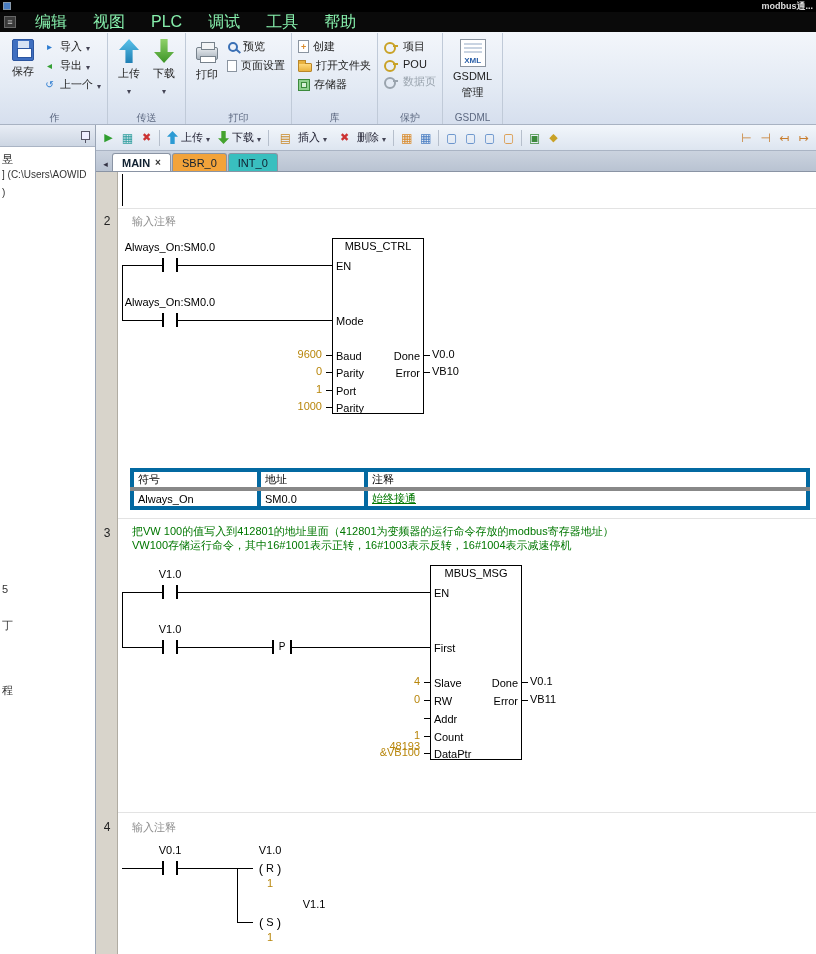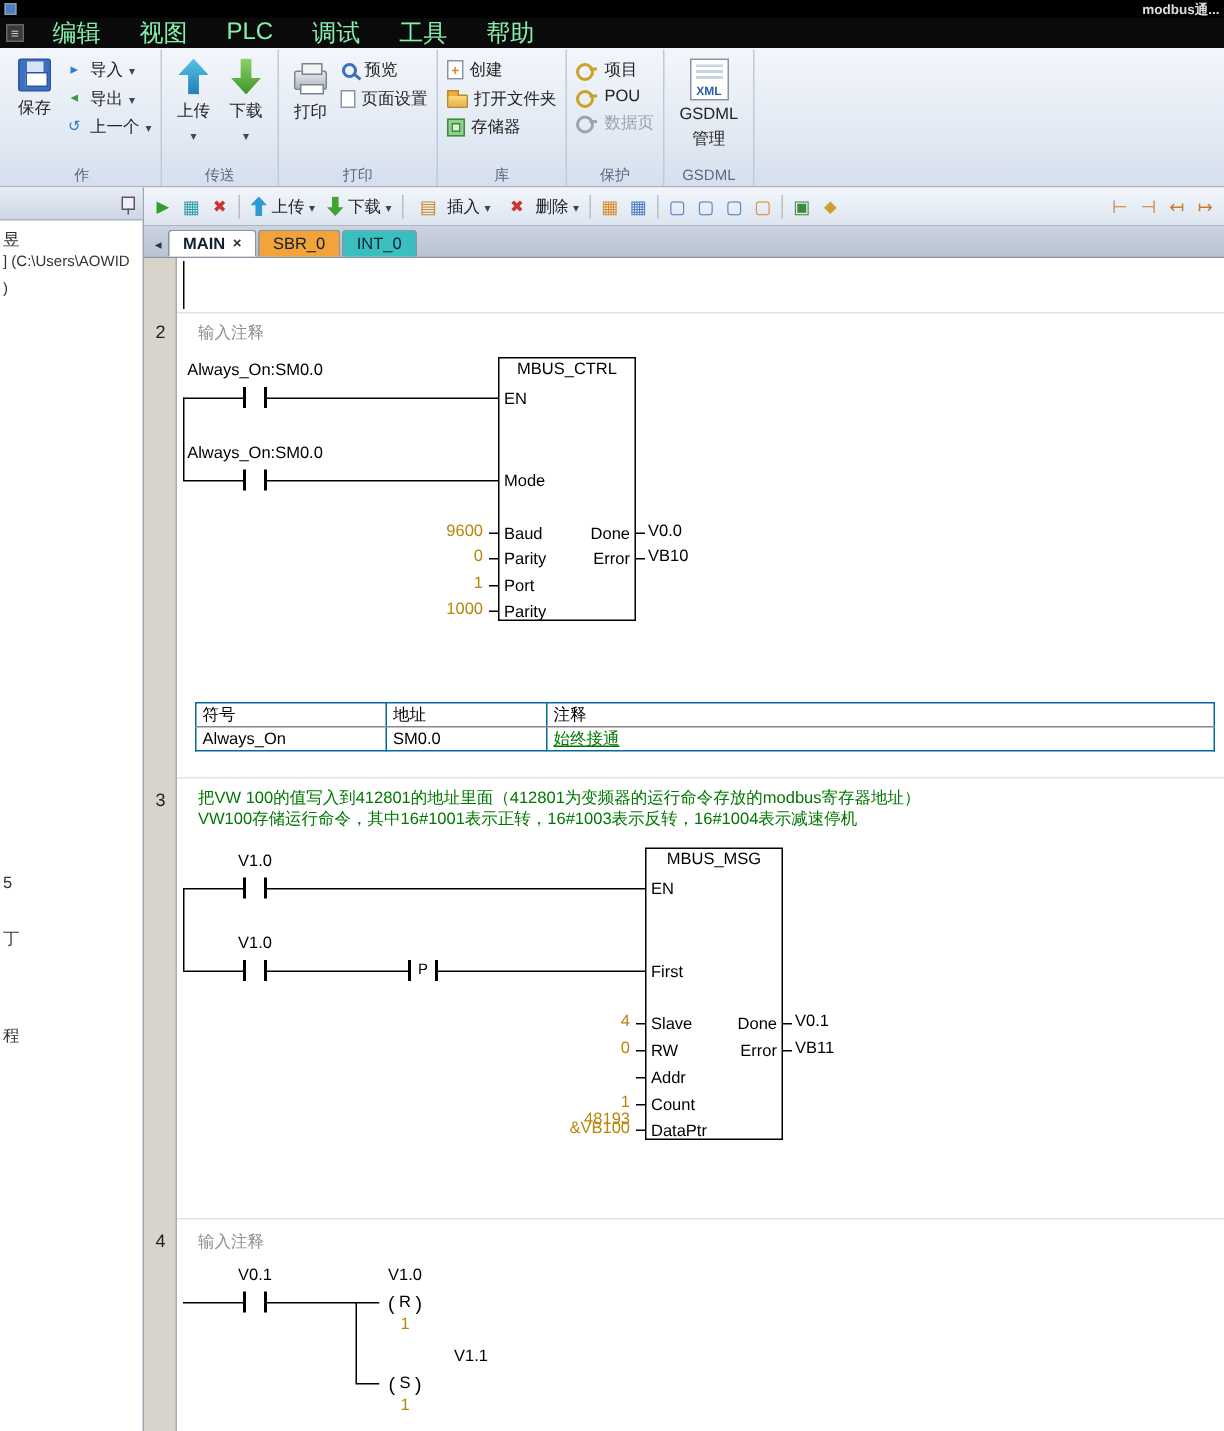--- a/index.html
+++ b/index.html
@@ -121,21 +121,21 @@
 .plabel{position:absolute;left:0;right:0;top:0;text-align:center;font-size:10px;line-height:14px;color:#000;}
 .fblock{position:absolute;border:1px solid #000;background:#fff;}
 .btitle{position:absolute;top:1px;left:0;right:0;text-align:center;font-size:11px;color:#000;white-space:nowrap;}
 .pin{position:absolute;font-size:11px;line-height:14px;color:#000;white-space:nowrap;}
 .pl{left:3px;}
 .pr{right:3px;}
 .coil{position:absolute;width:34px;height:16px;background:#fff;display:flex;align-items:center;justify-content:center;font-size:11px;}
 .coil::before{content:"(";font-size:13px;margin-right:3px;}
 .coil::after{content:")";font-size:13px;margin-left:3px;}
 .symtab{position:absolute;border-collapse:collapse;background:#fff;font-size:11px;table-layout:fixed;}
-.symtab th,.symtab td{border:1px solid #0369a1;padding:0 4px;height:15px;font-weight:normal;text-align:left;overflow:hidden;white-space:nowrap;}
+.symtab th,.symtab td{border:4px solid #0369a1;padding:0 4px;height:15px;font-weight:normal;text-align:left;overflow:hidden;white-space:nowrap;}
 .symtab th{border-bottom-color:#888;}
 .sym-comment{color:#007700;text-decoration:underline;}
 </style>
 </head>
 <body>
 
 <div class="titlebar">
   <span class="appicon"></span>
   <span class="wtitle">modbus通...</span>
 </div>

